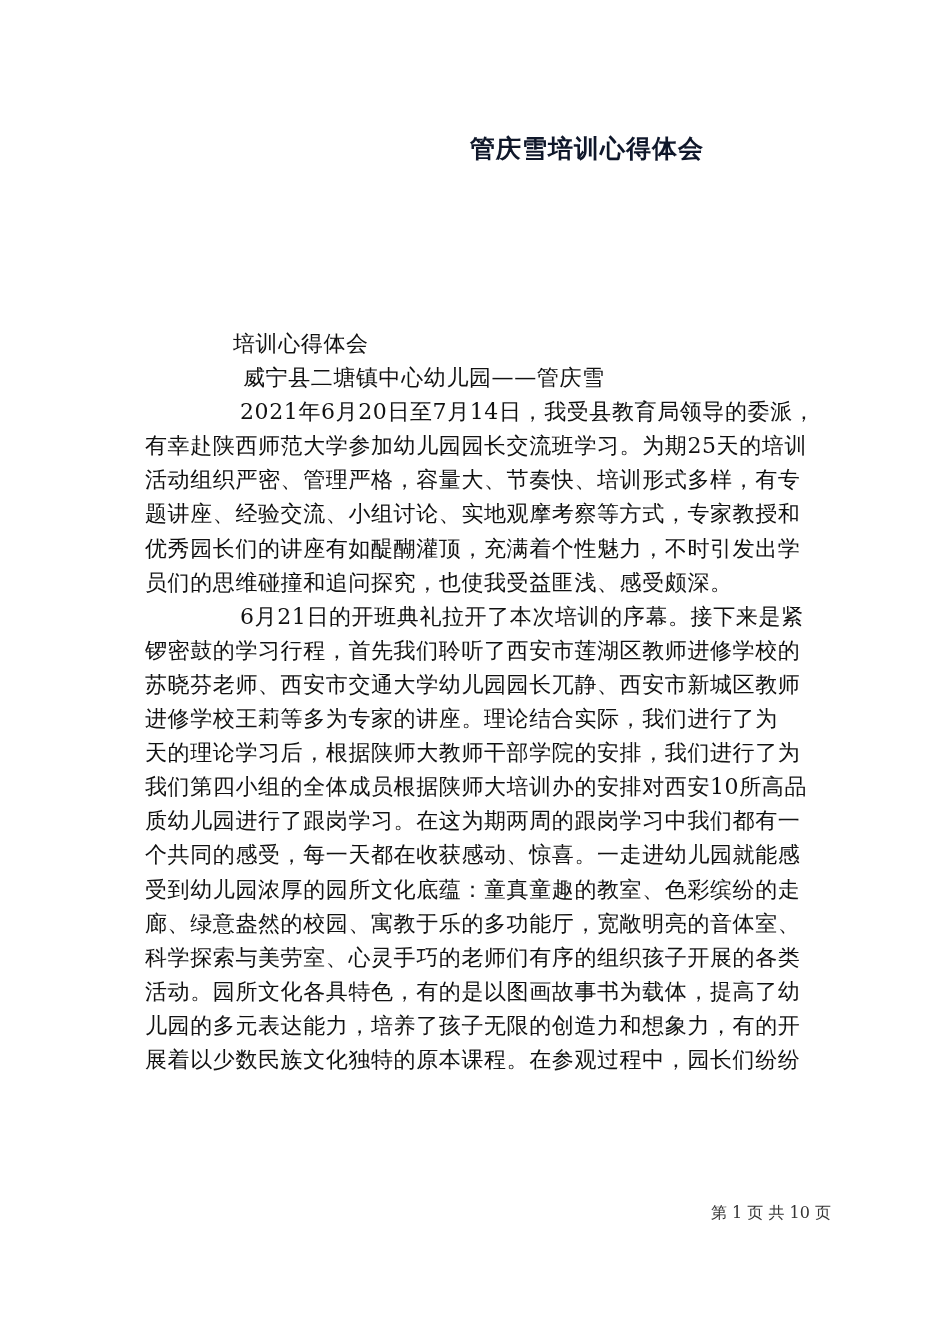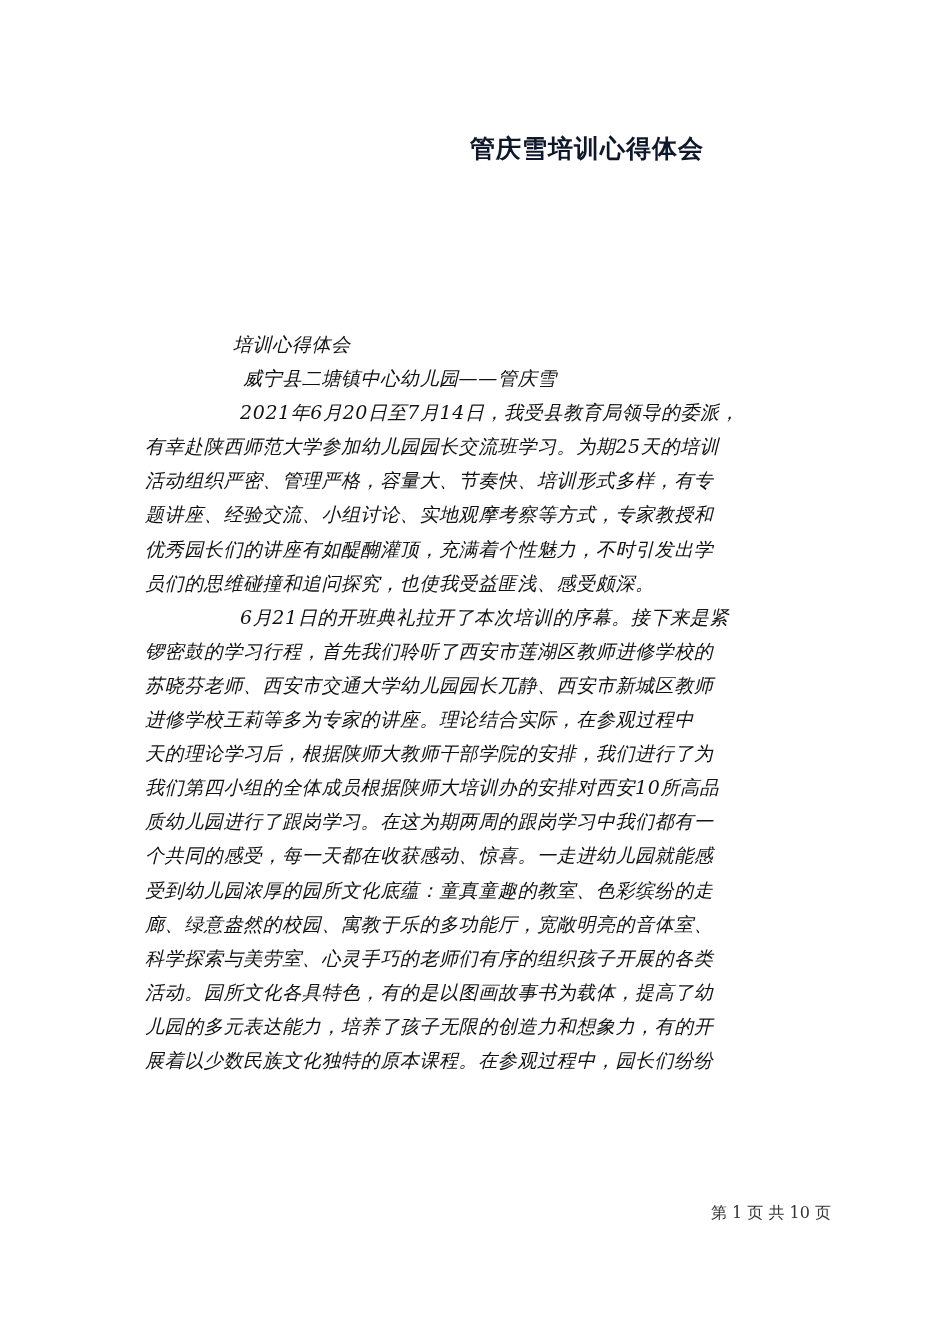--- a/index.html
+++ b/index.html
@@ -1,21 +1,21 @@
 <!DOCTYPE html>
 <html><head>
   <meta charset="utf-8">
   <style>
     html, body { margin: 0; padding: 0; background: #ffffff; }
     body { width: 950px; height: 1344px; position: relative; overflow: hidden;
       font-family: "DejaVu Serif", "Liberation Serif", serif; color: #111111; }
     .title { position: absolute; left: 470px; top: 132px; font-size: 25px; font-weight: bold;
       color: #0f172a; letter-spacing: 1px; white-space: nowrap; }
     .body { position: absolute; left: 145px; top: 327px; width: 680px; }
-    .line { height: 34.1px; line-height: 34.1px; font-size: 19px; white-space: nowrap; letter-spacing: 0.6px; font-style: italic; }
+    .line { height: 34.1px; line-height: 34.1px; font-size: 22px; white-space: nowrap; letter-spacing: 0.6px; }
     .ind-heading { padding-left: 88px; }
     .ind-author { padding-left: 98px; }
     .ind-para { padding-left: 95px; }
     .footer { position: absolute; left: 711px; top: 1203px; font-size: 16px; color: #333333;
       white-space: nowrap; font-family: "DejaVu Serif", serif; }
   </style>
 </head>
 <body>
 
 <div>
@@ -26,21 +26,21 @@
     <div class="line ind-author">威宁县二塘镇中心幼儿园——管庆雪</div>
     <div class="line ind-para">2021年6月20日至7月14日，我受县教育局领导的委派，</div>
     <div class="line">有幸赴陕西师范大学参加幼儿园园长交流班学习。为期25天的培训</div>
     <div class="line">活动组织严密、管理严格，容量大、节奏快、培训形式多样，有专</div>
     <div class="line">题讲座、经验交流、小组讨论、实地观摩考察等方式，专家教授和</div>
     <div class="line">优秀园长们的讲座有如醍醐灌顶，充满着个性魅力，不时引发出学</div>
     <div class="line">员们的思维碰撞和追问探究，也使我受益匪浅、感受颇深。</div>
     <div class="line ind-para">6月21日的开班典礼拉开了本次培训的序幕。接下来是紧</div>
     <div class="line">锣密鼓的学习行程，首先我们聆听了西安市莲湖区教师进修学校的</div>
     <div class="line">苏晓芬老师、西安市交通大学幼儿园园长兀静、西安市新城区教师</div>
-    <div class="line">进修学校王莉等多为专家的讲座。理论结合实际，在参观过程中</div>
+    <div class="line">进修学校王莉等多为专家的讲座。理论结合实际，我们进行了为</div>
     <div class="line">天的理论学习后，根据陕师大教师干部学院的安排，我们进行了为</div>
     <div class="line">我们第四小组的全体成员根据陕师大培训办的安排对西安10所高品</div>
     <div class="line">质幼儿园进行了跟岗学习。在这为期两周的跟岗学习中我们都有一</div>
     <div class="line">个共同的感受，每一天都在收获感动、惊喜。一走进幼儿园就能感</div>
     <div class="line">受到幼儿园浓厚的园所文化底蕴：童真童趣的教室、色彩缤纷的走</div>
     <div class="line">廊、绿意盎然的校园、寓教于乐的多功能厅，宽敞明亮的音体室、</div>
     <div class="line">科学探索与美劳室、心灵手巧的老师们有序的组织孩子开展的各类</div>
     <div class="line">活动。园所文化各具特色，有的是以图画故事书为载体，提高了幼</div>
     <div class="line">儿园的多元表达能力，培养了孩子无限的创造力和想象力，有的开</div>
     <div class="line">展着以少数民族文化独特的原本课程。在参观过程中，园长们纷纷</div>

